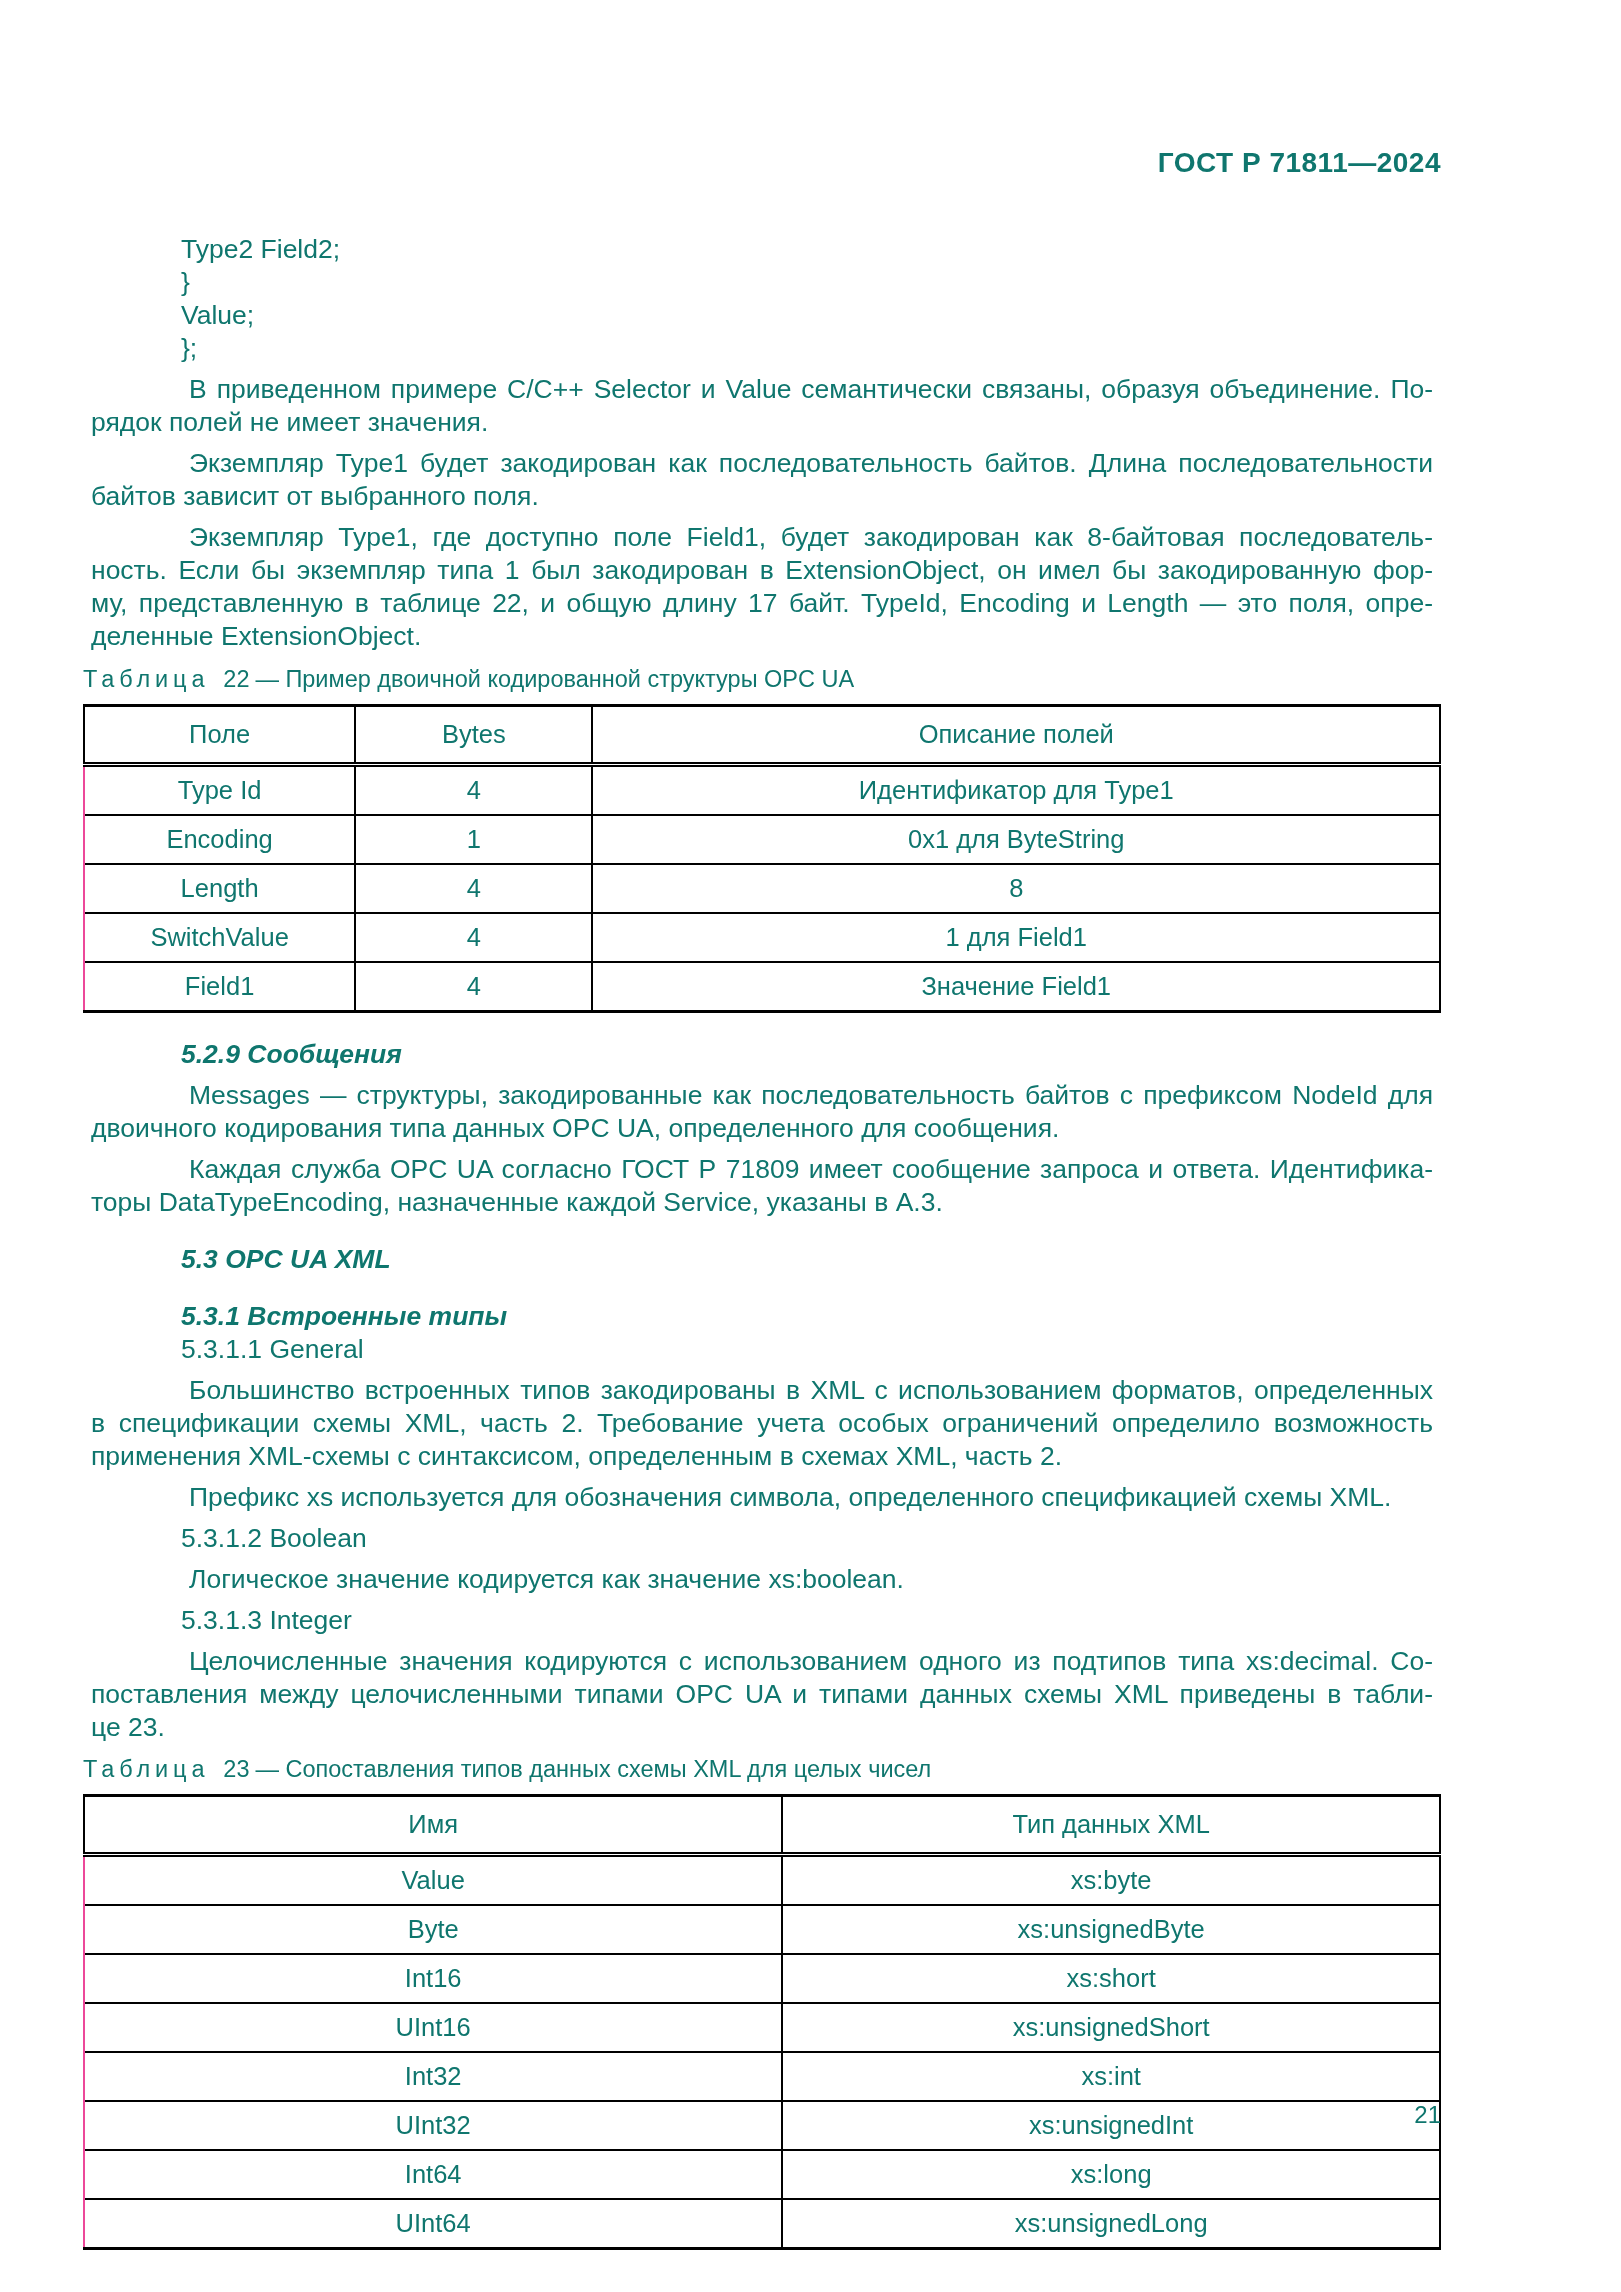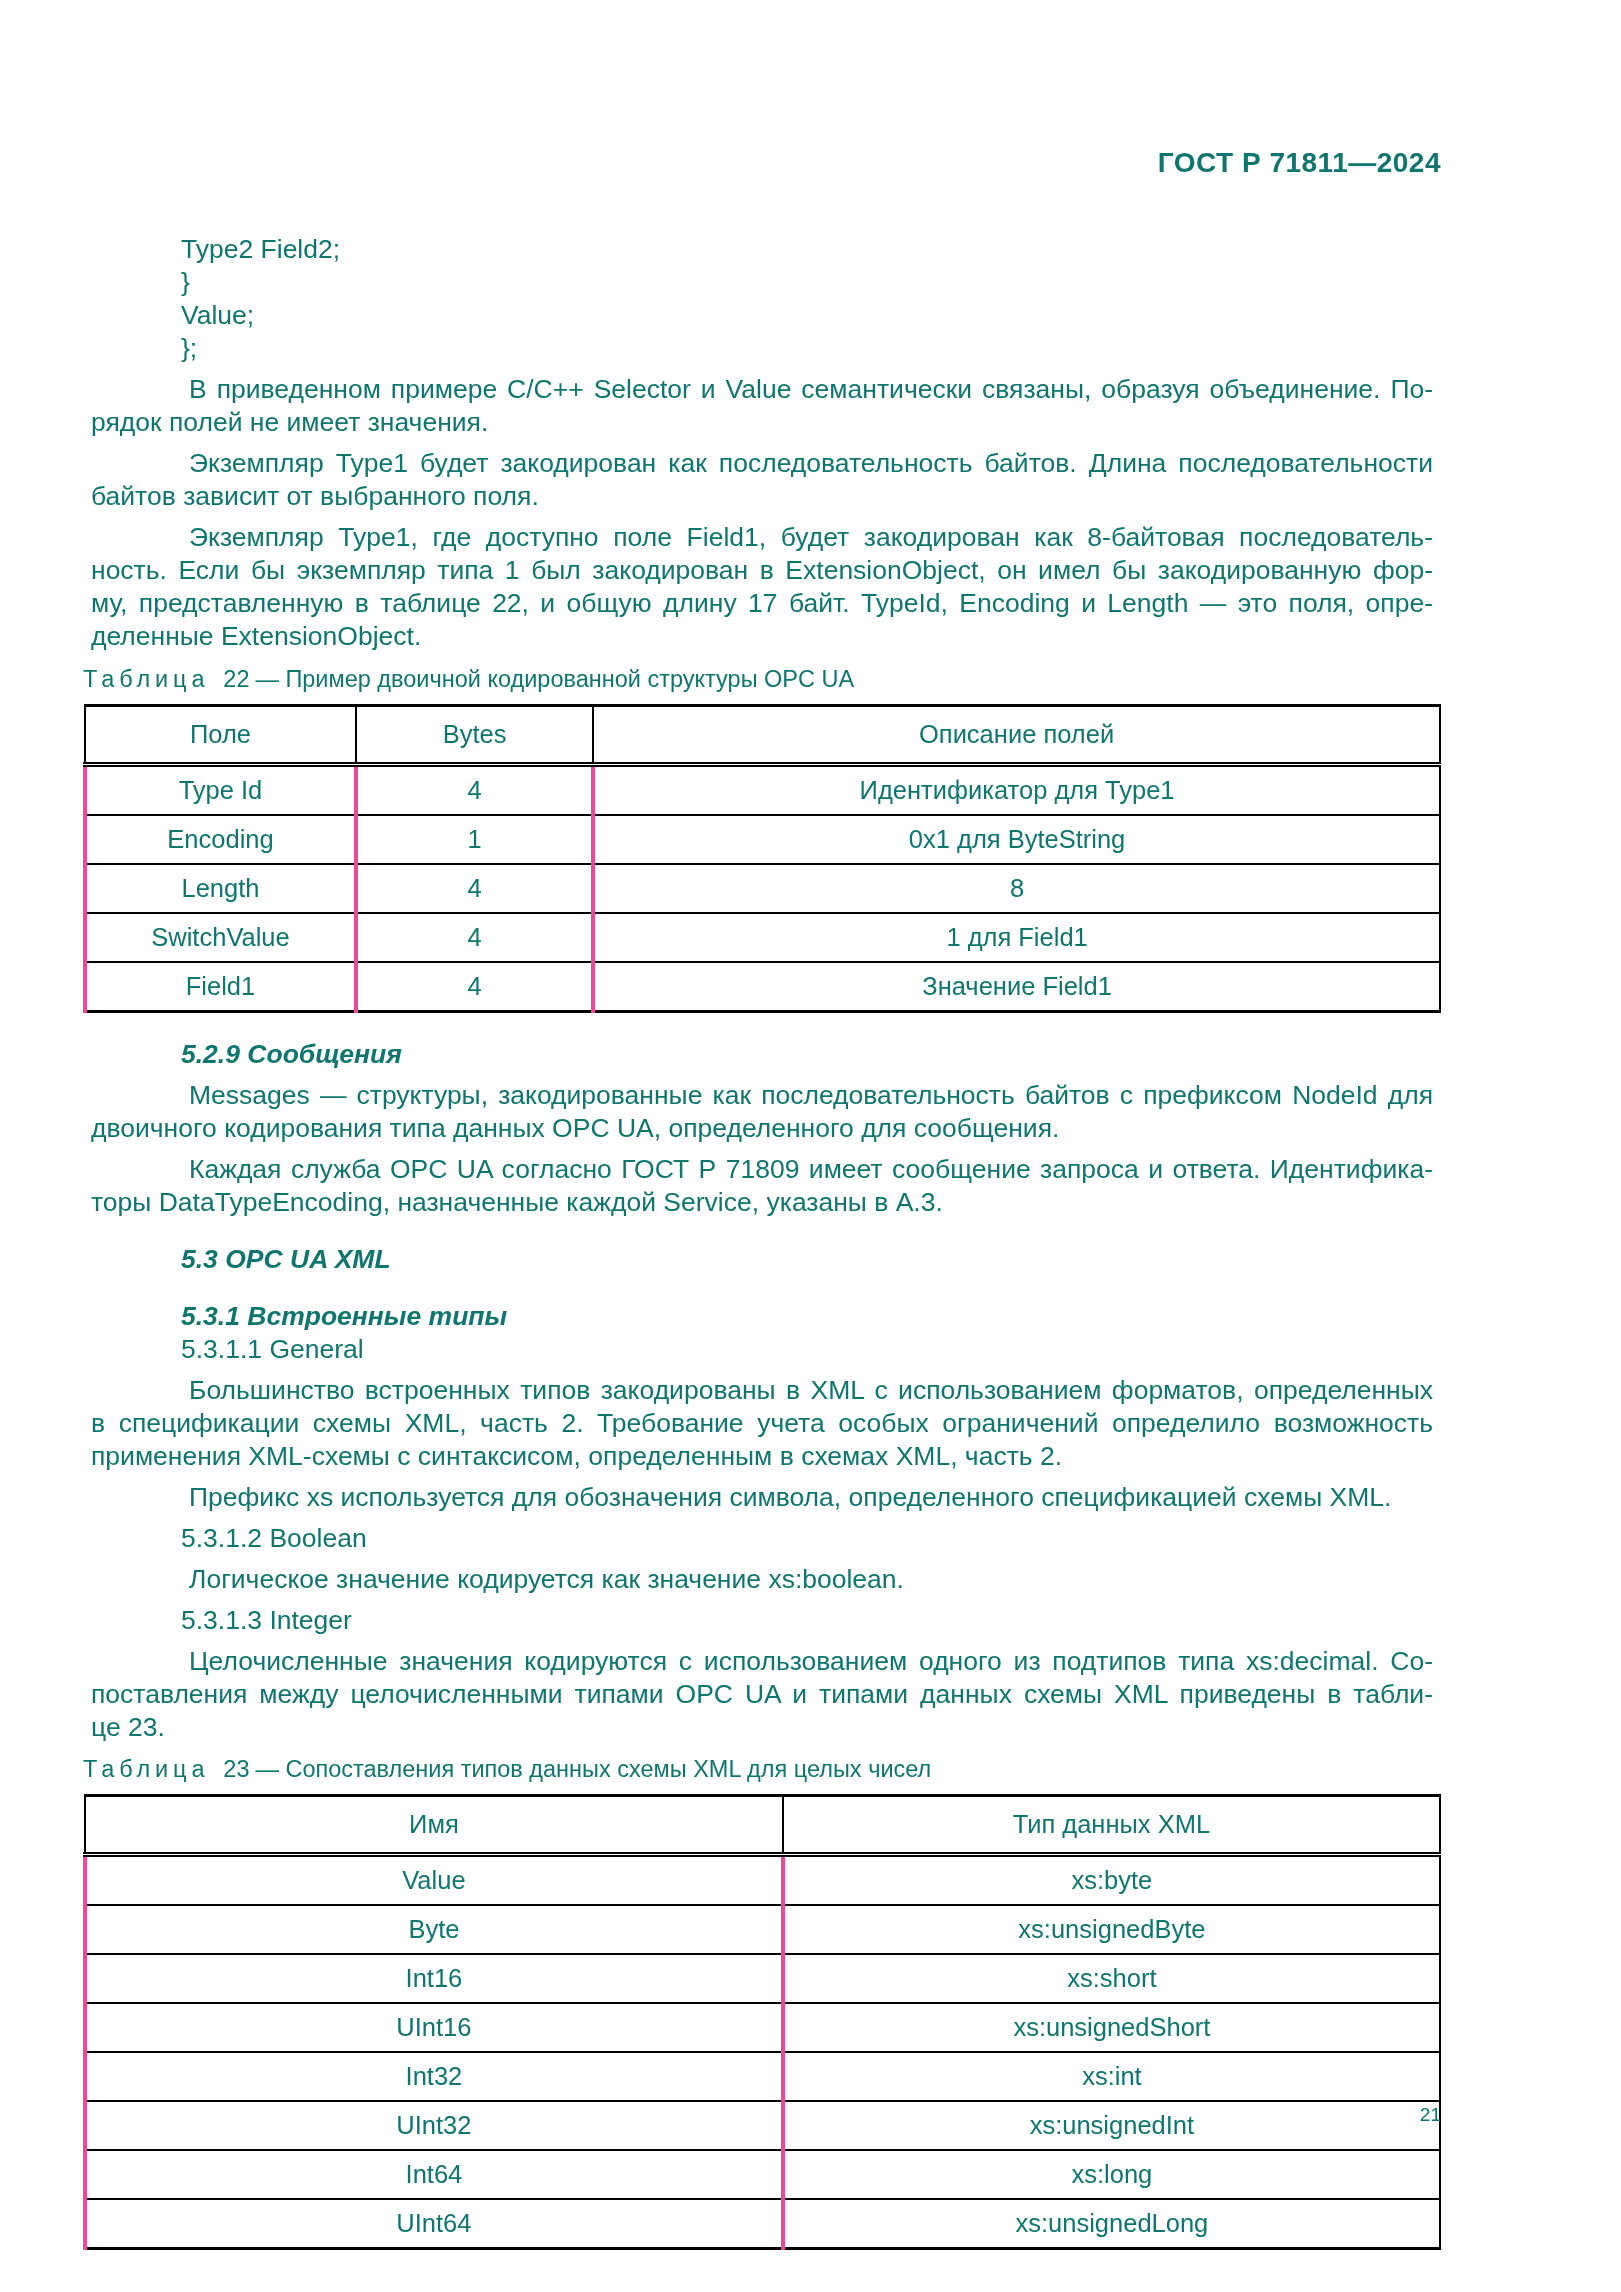--- a/index.html
+++ b/index.html
@@ -35,26 +35,26 @@
     width:100%;table-layout:fixed;border-collapse:collapse;
     border:2px solid #000;border-top:3.9px solid #000;border-bottom:3.9px solid #000;
   }
   table.gost th{
     font-weight:normal;font-size:25.5px;text-align:center;vertical-align:middle;
     height:51px;border-left:2px solid #000;border-right:2px solid #000;
     border-bottom:5.9px double #000;padding:2px 7.8px;
   }
   table.gost td{
     font-size:25.5px;text-align:center;vertical-align:middle;
-    height:43px;border-left:4px solid #ec4899;border-right:2px solid #000;
+    height:43px;border-left:2px solid #ec4899;border-right:2px solid #000;
     border-top:2.9px solid #000;padding:2px 7.8px;
   }
   .page-number{
     position:absolute;top:2098px;right:180px;
-    font-size:19px;line-height:33px;
+    font-size:24px;line-height:33px;
   }
 </style>
 </head>
 <body>
 
 <div class="page">
   <div class="page-header">ГОСТ Р 71811—2024</div>
   <div class="flow" id="flow">
       <div class="code-block">
         <div class="code-line">Type2 Field2;</div>

